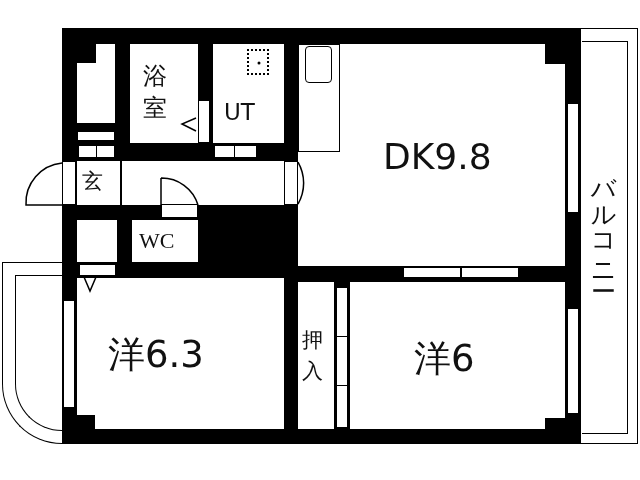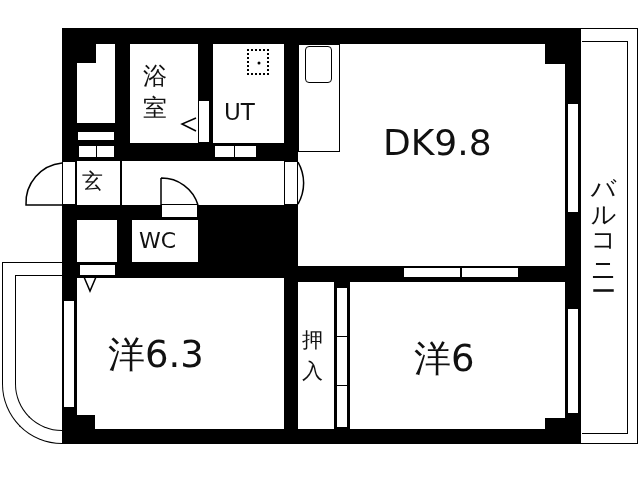--- a/index.html
+++ b/index.html
@@ -41,31 +41,31 @@
 <div class="lbl" style="left:82px;top:171px;font-size:21px;">玄</div>
 <div class="abs thin" style="left:62px;top:161px;width:14px;height:44px;"></div>
 <div class="abs thin" style="left:284px;top:161px;width:14px;height:44px;"></div>
 
 <div class="abs thin" style="left:78px;top:145px;width:19px;height:13px;"></div>
 <div class="abs thin" style="left:96px;top:145px;width:19px;height:13px;"></div>
 <div class="abs thin" style="left:214px;top:145px;width:21px;height:13px;"></div>
 <div class="abs thin" style="left:234px;top:145px;width:23px;height:13px;"></div>
 
 <div class="abs room" style="left:132px;top:220px;width:66px;height:42px;"></div>
-<div class="lbl" style="left:139px;top:230px;font-size:22px;">WC</div>
+<div class="lbl" style="left:139px;top:230px;font-size:22px;font-family:Liberation Serif, serif;">WC</div>
 <div class="abs room" style="left:161px;top:204px;width:37px;height:14px;border:1.5px solid #000;"></div>
 
 <div class="abs room" style="left:77px;top:220px;width:40px;height:42px;"></div>
 <div class="abs thin" style="left:79px;top:264px;width:37px;height:12px;"></div>
 
 <div class="abs room" style="left:298px;top:44px;width:267px;height:222px;"></div>
 <div class="abs wall" style="left:545px;top:44px;width:20px;height:20px;"></div>
 <div class="abs thin" style="left:298px;top:44px;width:42px;height:108px;"></div>
 <div class="abs" style="left:305px;top:46px;width:27px;height:37px;border:1.5px solid #000;border-radius:4px;background:#fff;"></div>
-<div class="lbl" style="left:383px;top:125px;font-size:36px;">DK9.8</div>
+<div class="lbl" style="left:383px;top:139px;font-size:36px;">DK9.8</div>
 <div class="abs thin" style="left:567px;top:103px;width:12px;height:110px;"></div>
 
 <div class="abs thin" style="left:403px;top:267px;width:58px;height:11px;"></div>
 <div class="abs thin" style="left:461px;top:267px;width:58px;height:11px;"></div>
 
 <div class="abs room" style="left:77px;top:278px;width:207px;height:151px;"></div>
 <div class="abs wall" style="left:77px;top:415px;width:18px;height:14px;"></div>
 <div class="lbl" style="left:108px;top:336px;font-size:37px;">洋6.3</div>
 <div class="abs thin" style="left:63px;top:300px;width:12px;height:108px;"></div>
 

